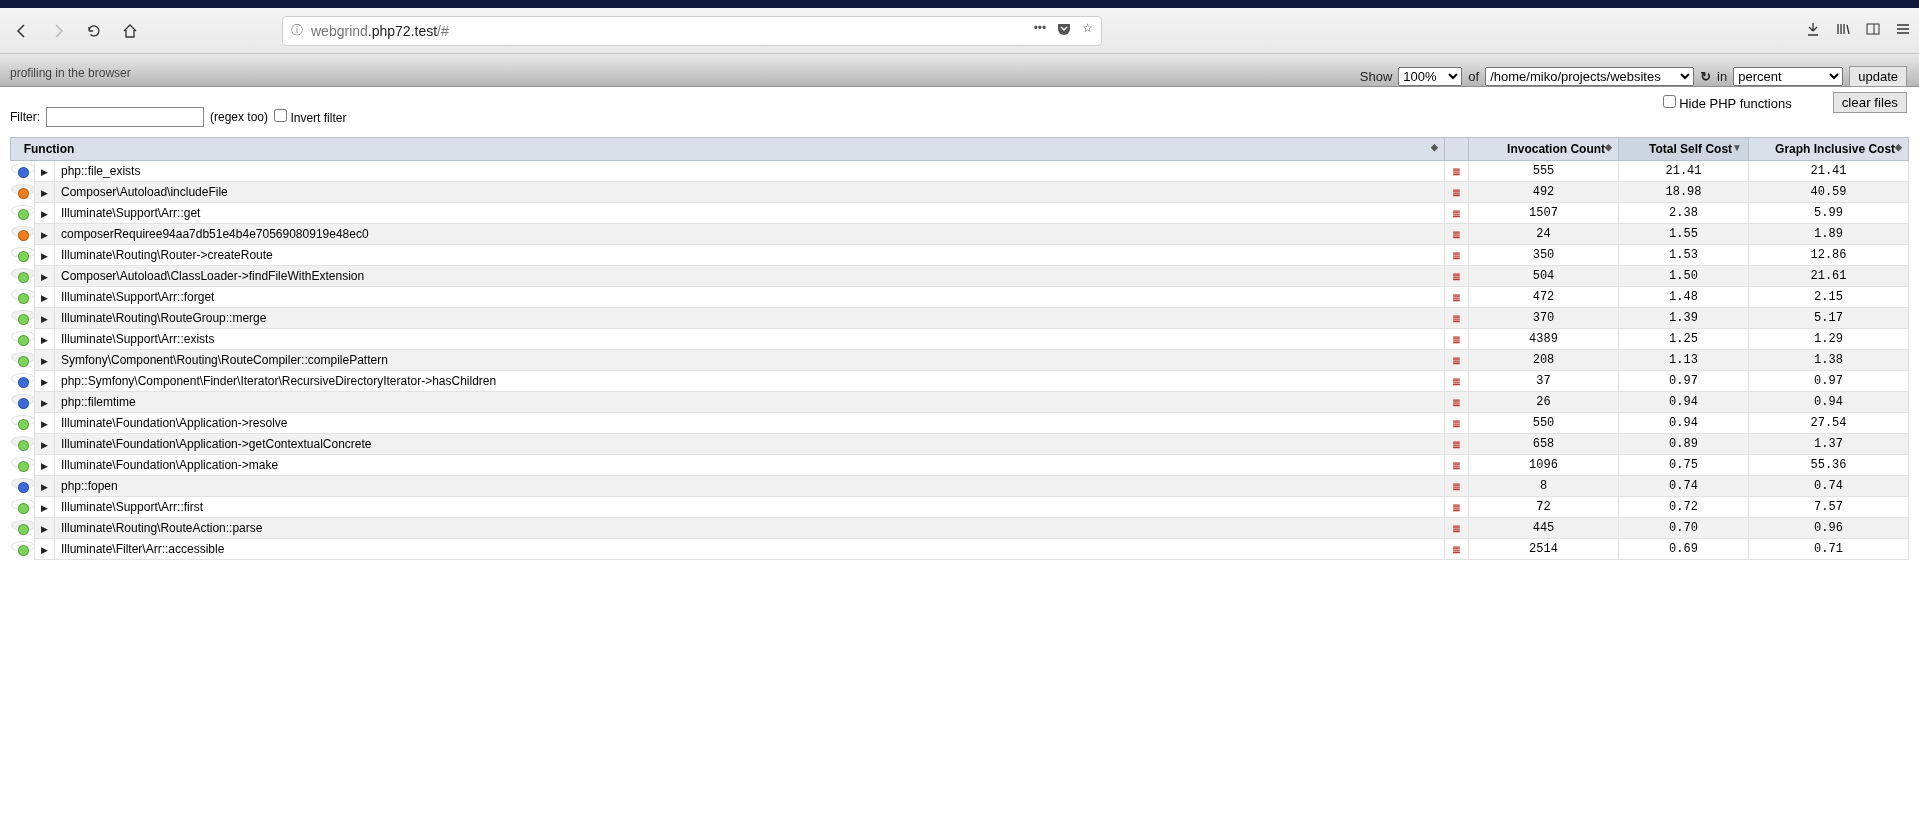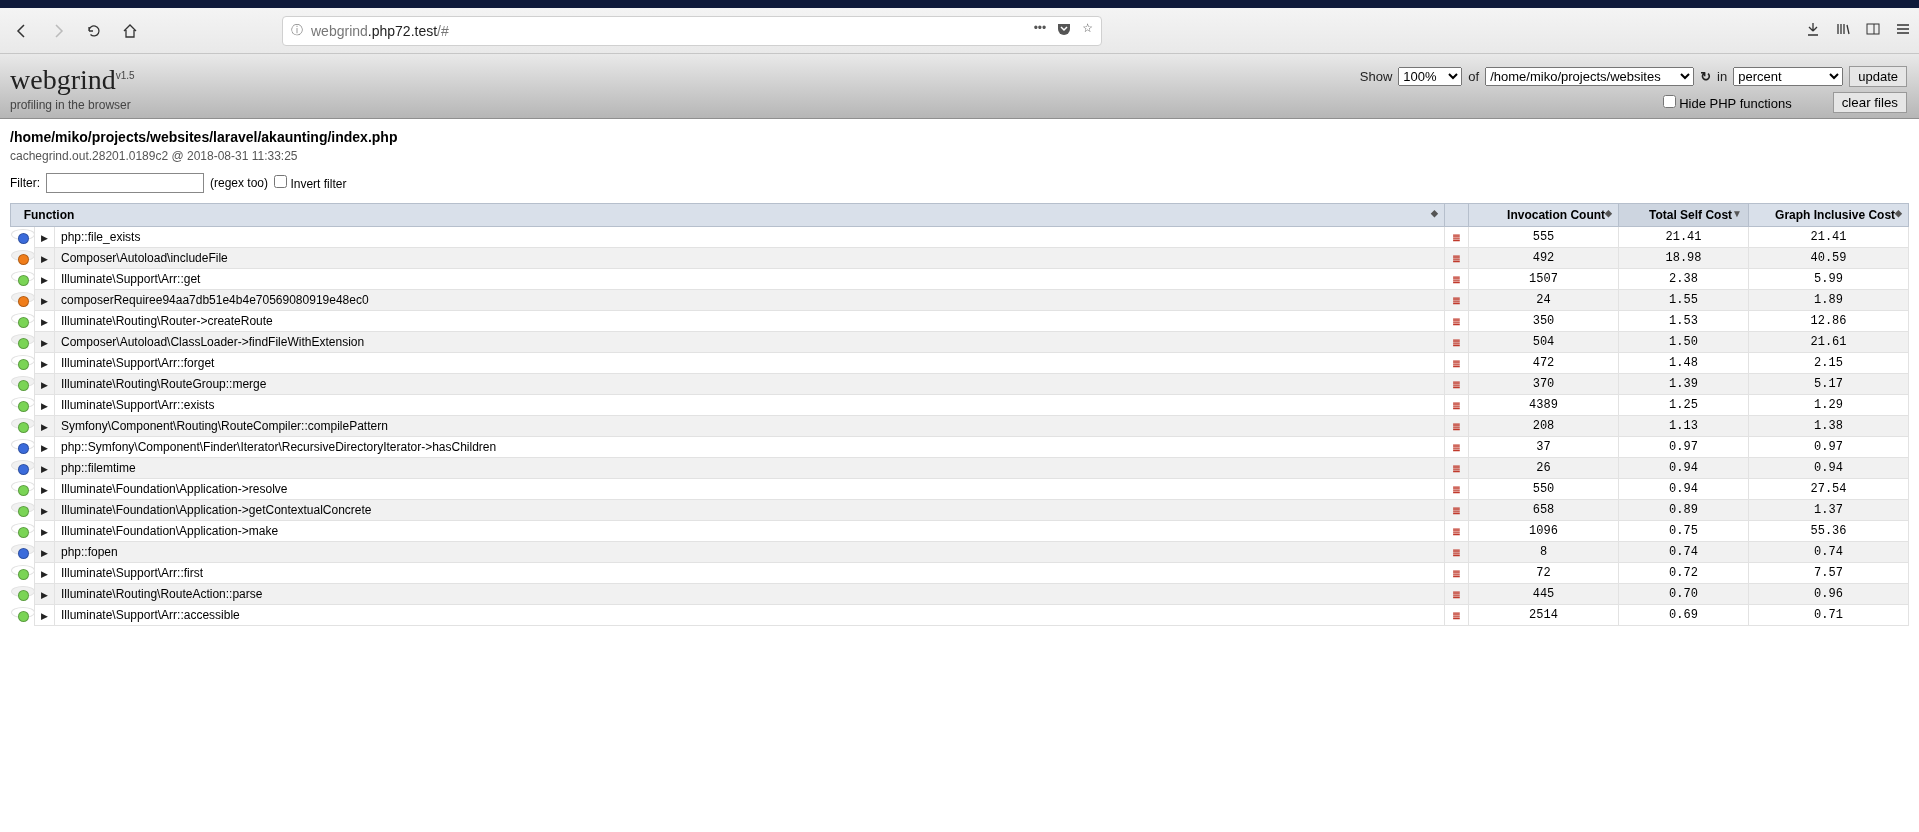--- a/index.html
+++ b/index.html
@@ -122,43 +122,38 @@
           <rect x="2" y="3" width="12" height="10" stroke="#333" fill="none"></rect>
           <line x1="9" y1="3" x2="9" y2="13" stroke="#333"></line>
         </svg></span>
     <span><svg width="16" height="16" viewBox="0 0 16 16">
           <path d="M2 4h12M2 8h12M2 12h12" stroke="#333" stroke-width="1.5"></path>
         </svg></span>
   </div>
 </div>
 
 <div class="wg-header">
-  <div class="wg-title"><span>webgrind</span><sup>v1.5</sup></div>
   <div class="wg-sub">profiling in the browser</div>
   <div class="wg-controls">
     <span>Show</span>
     <select class="percent-sel"><option>100%</option></select>
     <span>of</span>
     <select class="file-sel"><option>/home/miko/projects/websites</option></select>
     <span class="refresh-ico">↻</span>
     <span>in</span>
     <select class="fmt-sel"><option>percent</option></select>
     <button>update</button>
   </div>
   <div class="wg-subrow">
     <label><input type="checkbox" style=""> <span>Hide PHP functions</span></label>
     <button>clear files</button>
   </div>
 </div>
 
 <div class="info-area">
-  <div class="info-left">
-    <h2>/home/miko/projects/websites/laravel/akaunting/index.php</h2>
-    <div class="sub">cachegrind.out.28201.0189c2 @ 2018-08-31 11:33:25</div>
-  </div>
 </div>
 
 <div class="filter-row">
   <span>Filter:</span>
   <input type="text" value="" style="">
   <span>(regex too)</span>
   <label><input type="checkbox" style=""> <span>Invert filter</span></label>
 </div>
 
 <table class="wg">
@@ -339,20 +334,20 @@
         <td class="exp"><span class="tri">▶</span></td>
         <td>Illuminate\Routing\RouteAction::parse</td>
         <td class="ln"><span class="ln-ico">≣</span></td>
         <td class="num">445</td>
         <td class="num">0.70</td>
         <td class="num">0.96</td>
       </tr>
       <tr class="odd">
         <td class="dot"><span class="dot green"></span></td>
         <td class="exp"><span class="tri">▶</span></td>
-        <td>Illuminate\Support\Arr::accessible</td>
+        <td>Illuminate\Filter\Arr::accessible</td>
         <td class="ln"><span class="ln-ico">≣</span></td>
         <td class="num">2514</td>
         <td class="num">0.69</td>
         <td class="num">0.71</td>
       </tr>
     </tbody>
 </table>
 
 </body></html>

